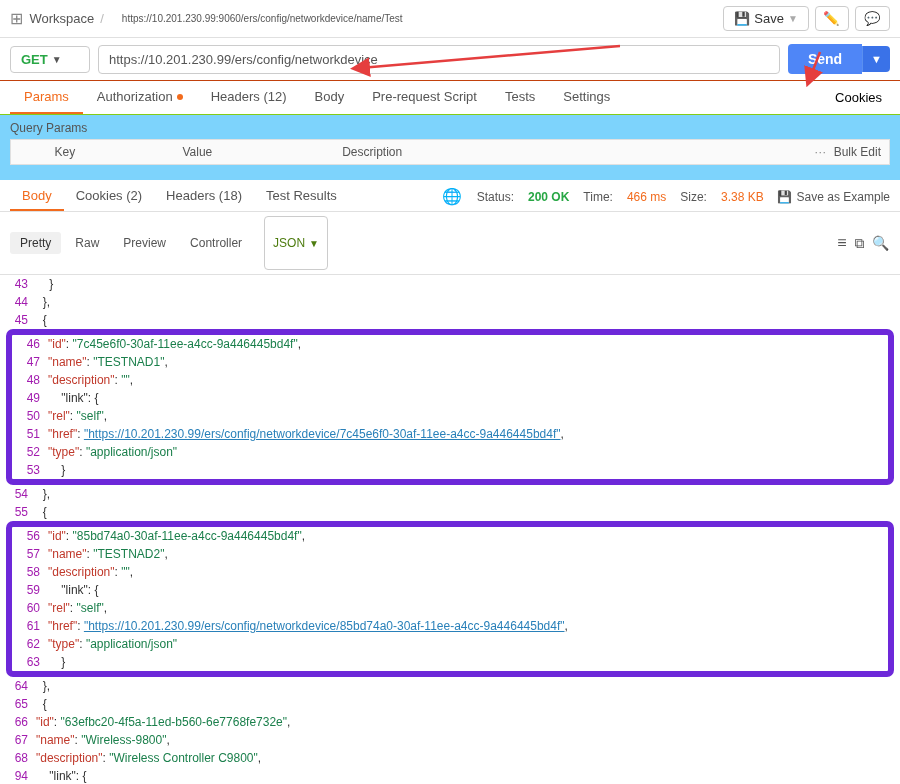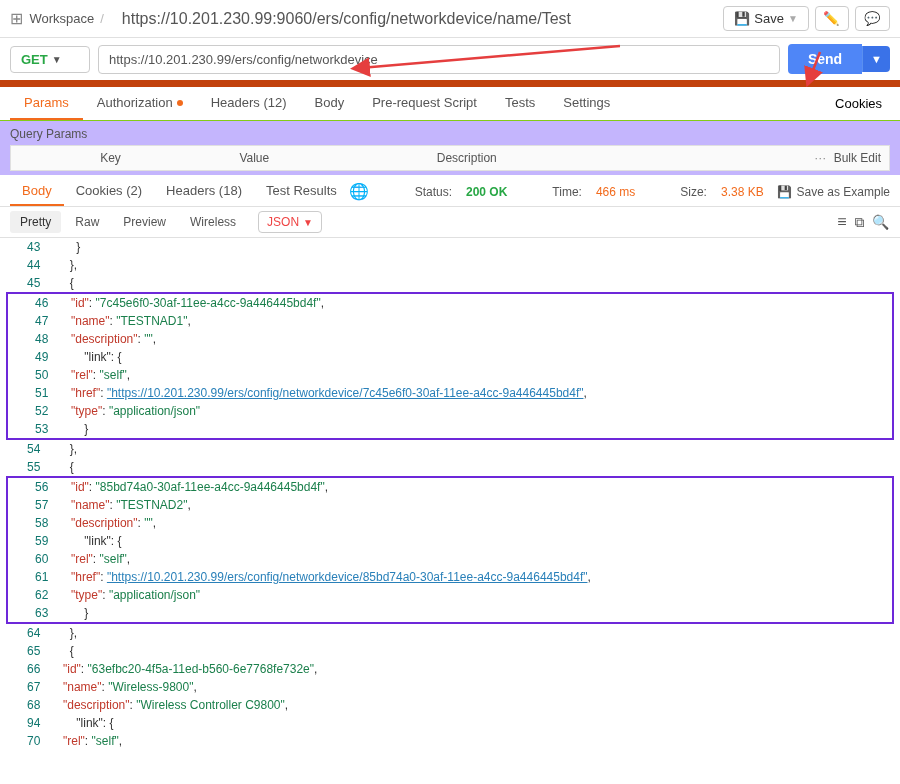--- a/index.html
+++ b/index.html
@@ -21,21 +21,21 @@
       padding: 4px 10px; font-size: 13px; color: #333; cursor: pointer;
     }
     .icon-btn {
       border: 1px solid #ccc; border-radius: 4px; background: #fff;
       padding: 4px 8px; cursor: pointer; color: #555;
     }
 
     
     .url-bar {
       display: flex; align-items: center; gap: 8px;
-      padding: 6px 10px; border-bottom: 7px solid #c2410c;
+      padding: 6px 10px; border-bottom: 1px solid #c2410c;
       background: #fff;
     }
     .method-select {
       display: flex; align-items: center; gap: 4px;
       border: 1px solid #ccc; border-radius: 4px;
       padding: 5px 10px; font-size: 13px; color: #28a745;
       font-weight: 600; cursor: pointer; min-width: 80px;
     }
     .method-chevron { color: #555; font-size: 10px; }
     .url-input {
@@ -63,107 +63,107 @@
     .tabs-left { display: flex; align-items: center; }
     .tab {
       padding: 8px 14px; font-size: 13px; color: #555; cursor: pointer;
       border-bottom: 2px solid transparent; display: flex; align-items: center; gap: 4px;
     }
     .tab.active { color: #f26b1d; border-bottom: 2px solid #f26b1d; font-weight: 500; }
     .tab .dot { width: 6px; height: 6px; border-radius: 50%; background: #f26b1d; display: inline-block; }
     .cookies-link { color: #000000; font-size: 13px; cursor: pointer; padding: 8px; }
 
     
-    .query-params-section { padding: 6px 10px 4px; background: #c4b5fd; }
+    .query-params-section { padding: 6px 10px 15px; background: #7dd3fc; }
     .query-params-title { font-size: 12px; color: #555; font-weight: 500; margin-bottom: 4px; }
     .params-table { width: 100%; border-collapse: collapse; border: 1px solid #e0e0e0; }
     .params-table th {
-      text-align: center; padding: 5px 8px; background: #fafafa;
+      text-align: left; padding: 5px 8px; background: #fafafa;
       border-bottom: 1px solid #e0e0e0; color: #555; font-size: 12px; font-weight: 500;
     }
     .params-table .th-bulk { text-align: right; }
     .th-dots { color: #888; margin-right: 4px; }
 
     
     .response-tabs-row {
       display: flex; align-items: center; justify-content: space-between;
       padding: 0 10px; border-bottom: 1px solid #e0e0e0;
       background: #fff; margin-top: 2px;
     }
     .resp-tabs-left { display: flex; align-items: center; }
     .resp-tab {
       padding: 6px 12px; font-size: 13px; color: #555; cursor: pointer;
       border-bottom: 2px solid transparent;
     }
     .resp-tab.active { color: #f26b1d; border-bottom: 2px solid #f26b1d; font-weight: 500; }
     .status-info { display: flex; align-items: center; gap: 14px; font-size: 12px; }
     .status-ok { color: #28a745; font-weight: 600; }
-    .status-label { color: #555; margin-left: 31px; }
+    .status-label { color: #555; }
     .status-value { color: #f26b1d; }
     .save-example-btn {
       display: flex; align-items: center; gap: 4px; font-size: 12px;
       color: #555; cursor: pointer; border: none; background: none;
     }
 
     
     .format-bar {
       display: flex; align-items: center; justify-content: space-between;
       padding: 4px 10px; border-bottom: 1px solid #e0e0e0; background: #fff;
     }
     .format-tabs { display: flex; align-items: center; gap: 4px; }
     .fmt-tab {
       padding: 4px 10px; font-size: 12px; color: #555; cursor: pointer;
       border-radius: 3px;
     }
     .fmt-tab.active { background: #f0f0f0; color: #333; font-weight: 500; }
     .json-selector {
       display: flex; align-items: center; gap: 4px;
-      border: 1px solid #ccc; border-radius: 4px; padding: 3px 8px;
-      font-size: 12px; color: #ef4444; cursor: pointer; margin-left: 8px;
+      border: 1px solid #ccc; border-radius: 4px; padding: 19px 8px;
+      font-size: 12px; color: #4d7c0f; cursor: pointer; margin-left: 8px;
     }
     .format-right { display: flex; align-items: center; gap: 8px; }
     .filter-icon-btn { background: none; border: none; cursor: pointer; color: #555; font-size: 16px; }
     .copy-icon-btn, .search-icon-btn { background: none; border: none; cursor: pointer; color: #555; font-size: 14px; }
 
     
     .json-viewer {
       background: #fff; padding: 0; overflow-y: auto;
       height: calc(784px - 38px - 44px - 44px - 36px - 36px - 32px);
       font-family: 'Courier New', Courier, monospace; font-size: 12px;
     }
     .json-line { display: flex; align-items: flex-start; min-height: 18px; padding: 0; }
     .line-num {
-      min-width: 36px; color: #0f766e; padding: 0 8px 0 0;
-      user-select: none; font-size: 12px; line-height: 18px; flex-shrink: 0; margin-left: 27px;
+      min-width: 36px; color: #a21caf; text-align: right; padding: 0 8px 0 0;
+      user-select: none; font-size: 12px; line-height: 18px; flex-shrink: 0;
     }
     .line-content { flex: 1; padding-left: 0; line-height: 18px; white-space: pre; }
     .key { color: #c0392b; }
     .str-val { color: #1a7f4b; }
     .link-val { color: #2980b9; text-decoration: underline; }
     .brace { color: #333; }
     .colon { color: #333; }
     .comma { color: #333; }
     .red-border {
-      border: 2px solid #6d28d9;
+      border: 6px solid #6d28d9;
       margin: 0 6px;
-      border-radius: 0;
+      border-radius: 7px;
     }
     .red-border .json-line { }
   </style>
 </head>
 <body>
 
 <div style="position:relative; width:900px; height:784px; overflow:hidden;">
 
   <div class="top-bar">
     <div class="top-bar-left">
       <span class="workspace-icon">⊞</span>
       <span style="color:#555; font-size:13px;">Workspace</span>
       <span class="sep">/</span>
-      <span style="color:#555; font-size:16px;padding-left:12px;">https://10.201.230.99:9060/ers/config/networkdevice/name/Test</span>
+      <span style="color:#555; font-size:10px;padding-left:12px;">https://10.201.230.99:9060/ers/config/networkdevice/name/Test</span>
     </div>
     <div class="top-bar-right">
       <button class="save-btn">
         <span>💾</span>
         <span>Save</span>
         <span style="font-size:10px; color:#aaa;">▼</span>
       </button>
       <button class="icon-btn">
         <span>✏️</span>
       </button>
@@ -260,21 +260,21 @@
         <span>Save as Example</span>
       </button>
     </div>
   </div>
 
   <div class="format-bar">
     <div class="format-tabs">
       <div class="fmt-tab active"><span>Pretty</span></div>
       <div class="fmt-tab"><span>Raw</span></div>
       <div class="fmt-tab"><span>Preview</span></div>
-      <div class="fmt-tab"><span>Wireless</span></div>
+      <div class="fmt-tab"><span>Controller</span></div>
       <div class="json-selector">
         <span>JSON</span>
         <span style="font-size:10px;">▼</span>
       </div>
     </div>
     <div class="format-right">
       <button class="filter-icon-btn">
         <span>≡</span>
       </button>
       <button class="copy-icon-btn">

